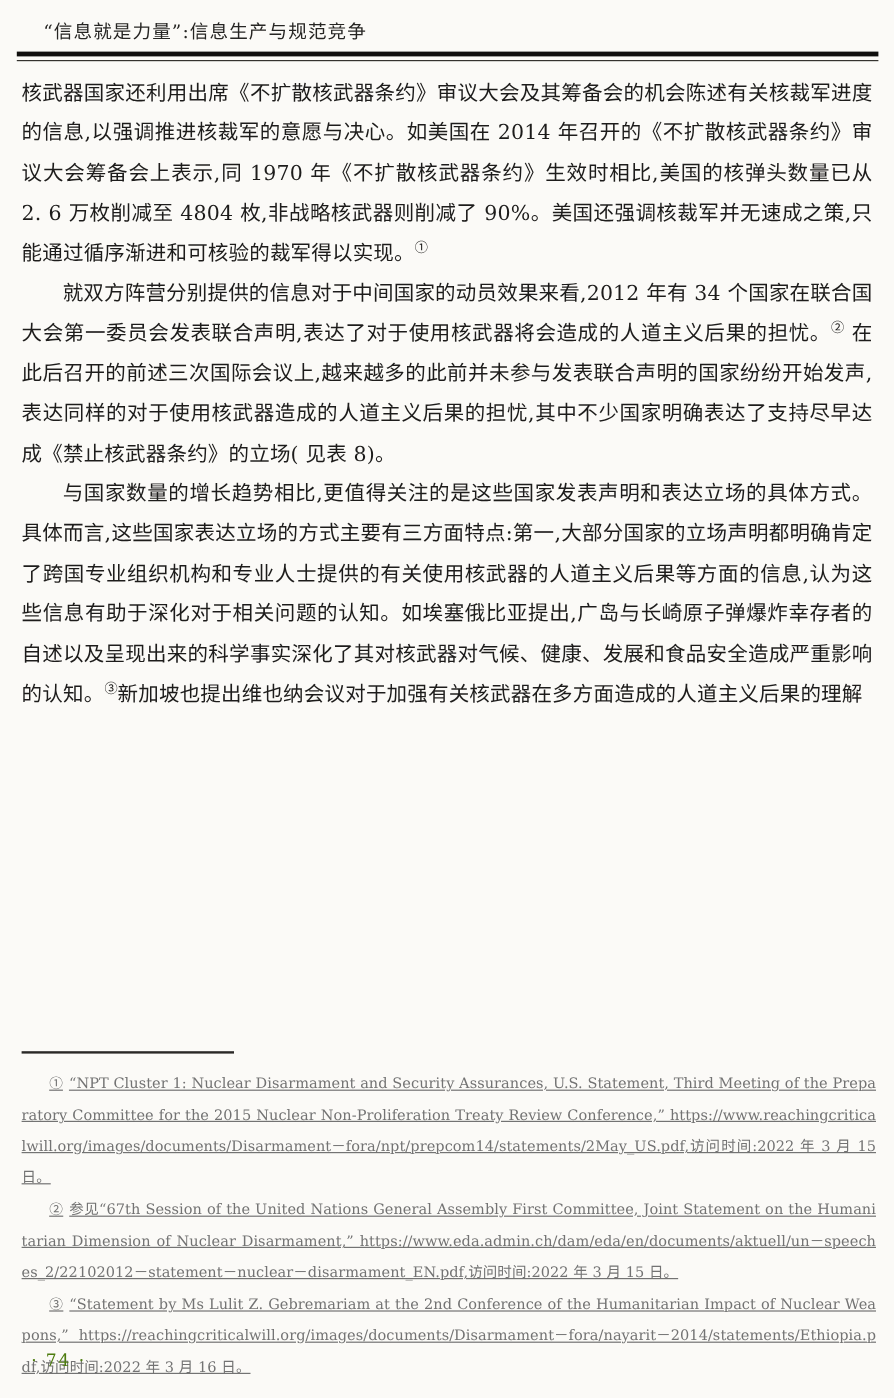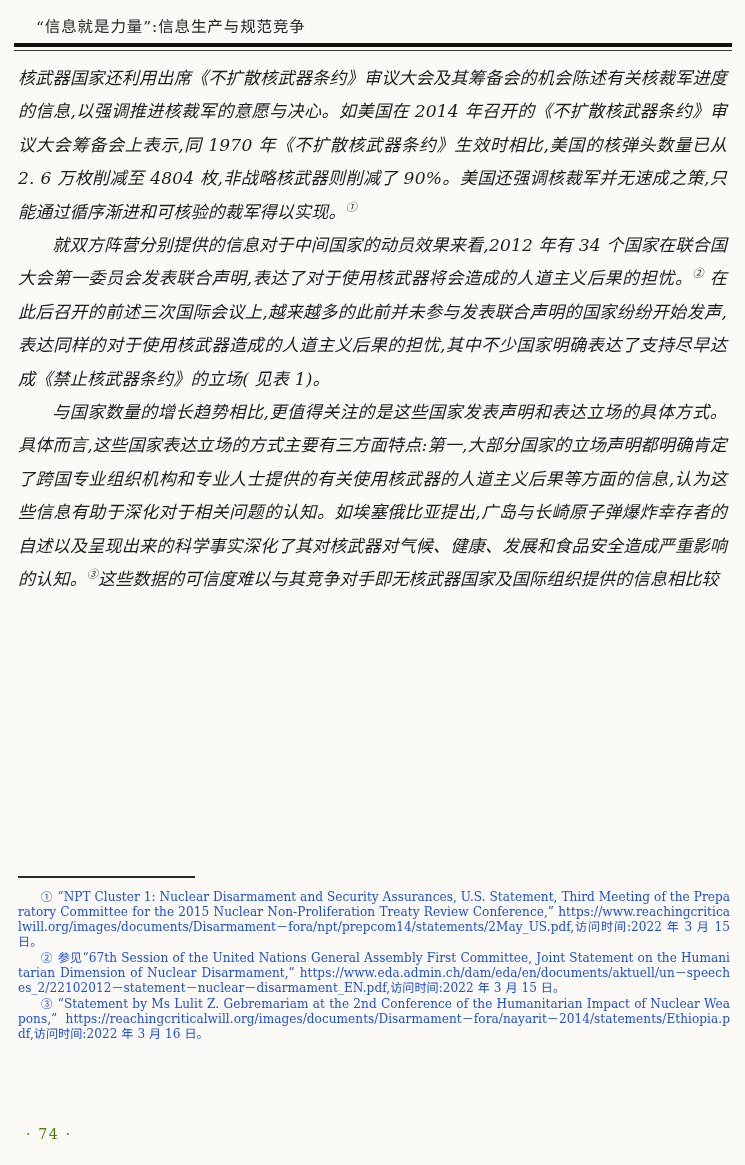--- a/index.html
+++ b/index.html
@@ -62,21 +62,20 @@
   .para {
     margin: 0;
     font-size: 17.1px;
     line-height: 33.4px;
     text-align: justify;
     text-justify: inter-ideograph;
     text-indent: 2em;
     letter-spacing: 0.15px;
     color: #1d1c1b;
     word-break: break-all;
-    font-style: italic;
   }
   .para.first { text-indent: 0; }
   sup.fn {
     font-size: 11px;
     vertical-align: super;
     line-height: 0;
     letter-spacing: 0;
   }
 
   
@@ -91,27 +90,28 @@
   .footnotes {
     position: absolute;
     left: 18px;
     top: 890px;
     width: 712px;
     box-sizing: border-box;
   }
   .fn-item {
     margin: 0 0 1px 0;
     font-size: 12.1px;
-    line-height: 15px;
+    line-height: 26px;
     text-align: justify;
     text-justify: inter-ideograph;
     text-indent: 1.9em;
-    color: #1d4ed8;
+    color: #737373;
     word-break: break-all;
     letter-spacing: 0.05px;
+    text-decoration: underline;
   }
   .fn-marker {
     font-size: 11.4px;
     padding-right: 5px;
   }
 
   
   .folio {
     position: absolute;
     left: 26px;
@@ -129,23 +129,23 @@
   <div class="running-head">“信息就是力量”:信息生产与规范竞争</div>
 
   <div class="head-rule"></div>
   <div class="head-rule-thin"></div>
 
   <div class="body-col">
 
     <p class="para first"><span>核武器国家还利用出席《不扩散核武器条约》审议大会及其筹备会的机会陈述有关核裁军进度的信息,以强调推进核裁军的意愿与决心。如美国在 2014 年召开的《不扩散核武器条约》审议大会筹备会上表示,同 1970 年《不扩散核武器条约》生效时相比,美国的核弹头数量已从 2. 6 万枚削减至 4804 枚,非战略核武器则削减了 90%。美国还强调核裁军并无速成之策,只能通过循序渐进和可核验的裁军得以实现。</span><sup class="fn">①</sup></p>
 
 
-    <p class="para"><span>就双方阵营分别提供的信息对于中间国家的动员效果来看,2012 年有 34 个国家在联合国大会第一委员会发表联合声明,表达了对于使用核武器将会造成的人道主义后果的担忧。</span><sup class="fn">②</sup><span> 在此后召开的前述三次国际会议上,越来越多的此前并未参与发表联合声明的国家纷纷开始发声,表达同样的对于使用核武器造成的人道主义后果的担忧,其中不少国家明确表达了支持尽早达成《禁止核武器条约》的立场( 见表 1)。</span></p>
+    <p class="para"><span>就双方阵营分别提供的信息对于中间国家的动员效果来看,2012 年有 34 个国家在联合国大会第一委员会发表联合声明,表达了对于使用核武器将会造成的人道主义后果的担忧。</span><sup class="fn">②</sup><span> 在此后召开的前述三次国际会议上,越来越多的此前并未参与发表联合声明的国家纷纷开始发声,表达同样的对于使用核武器造成的人道主义后果的担忧,其中不少国家明确表达了支持尽早达成《禁止核武器条约》的立场( 见表 8)。</span></p>
 
-    <p class="para"><span>与国家数量的增长趋势相比,更值得关注的是这些国家发表声明和表达立场的具体方式。具体而言,这些国家表达立场的方式主要有三方面特点:第一,大部分国家的立场声明都明确肯定了跨国专业组织机构和专业人士提供的有关使用核武器的人道主义后果等方面的信息,认为这些信息有助于深化对于相关问题的认知。如埃塞俄比亚提出,广岛与长崎原子弹爆炸幸存者的自述以及呈现出来的科学事实深化了其对核武器对气候、健康、发展和食品安全造成严重影响的认知。</span><sup class="fn">③</sup><span>这些数据的可信度难以与其竞争对手即无核武器国家及国际组织提供的信息相比较</span></p>
+    <p class="para"><span>与国家数量的增长趋势相比,更值得关注的是这些国家发表声明和表达立场的具体方式。具体而言,这些国家表达立场的方式主要有三方面特点:第一,大部分国家的立场声明都明确肯定了跨国专业组织机构和专业人士提供的有关使用核武器的人道主义后果等方面的信息,认为这些信息有助于深化对于相关问题的认知。如埃塞俄比亚提出,广岛与长崎原子弹爆炸幸存者的自述以及呈现出来的科学事实深化了其对核武器对气候、健康、发展和食品安全造成严重影响的认知。</span><sup class="fn">③</sup><span>新加坡也提出维也纳会议对于加强有关核武器在多方面造成的人道主义后果的理解</span></p>
 
   </div>
 
   <div class="fn-rule"></div>
 
   <div class="footnotes">
 
     <p class="fn-item"><span class="fn-marker">①</span><span>“NPT Cluster 1: Nuclear Disarmament and Security Assurances, U.S. Statement, Third Meeting of the Preparatory Committee for the 2015 Nuclear Non-Proliferation Treaty Review Conference,” https://www.reachingcriticalwill.org/images/documents/Disarmament－fora/npt/prepcom14/statements/2May_US.pdf,访问时间:2022 年 3 月 15 日。</span></p>
 
     <p class="fn-item"><span class="fn-marker">②</span><span>参见“67th Session of the United Nations General Assembly First Committee, Joint Statement on the Humanitarian Dimension of Nuclear Disarmament,” https://www.eda.admin.ch/dam/eda/en/documents/aktuell/un－speeches_2/22102012－statement－nuclear－disarmament_EN.pdf,访问时间:2022 年 3 月 15 日。</span></p>

